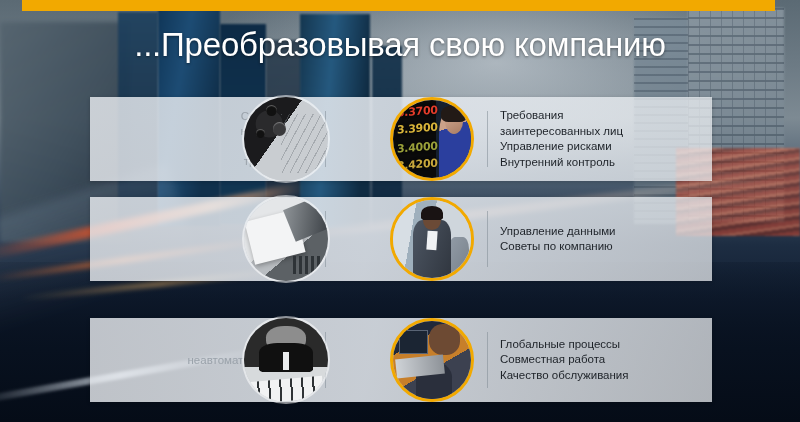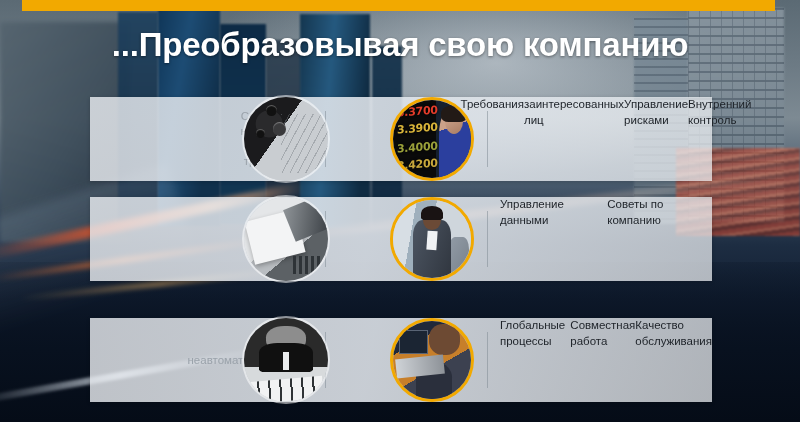--- a/index.html
+++ b/index.html
@@ -47,40 +47,40 @@
   .lane{position:absolute;left:-30px;top:372px;width:300px;height:7px;transform:rotate(-10deg);
       background:linear-gradient(90deg,rgba(215,222,230,0),rgba(205,214,224,.8),rgba(215,222,230,0));filter:blur(1.4px);}
   .lane2{position:absolute;left:-40px;top:196px;width:230px;height:110px;transform:rotate(-18deg);
       background:linear-gradient(180deg,rgba(120,140,160,.25),rgba(60,78,96,0));filter:blur(4px);}
 
   
   .topbar{position:absolute;left:22px;top:0;width:753px;height:11px;background:#f2a900;}
 
   
   .title{position:absolute;left:0;top:26px;width:800px;text-align:center;
-     color:#ffffff;font-size:33px;font-weight:bold;letter-spacing:-.2px;
+     color:#ffffff;font-size:33px;font-weight:normal;letter-spacing:-.2px;
      text-shadow:0 1px 3px rgba(0,0,0,.45);}
 
   
   .row{position:absolute;left:90px;width:622px;height:84px;
      background:linear-gradient(100deg,rgba(236,239,243,.80),rgba(226,231,237,.88) 45%,rgba(240,243,246,.72));
      box-shadow:0 1px 4px rgba(0,0,0,.18);}
   .row1{top:97px;}
   .row2{top:197px;}
   .row3{top:318px;}
 
   .lbl{position:absolute;right:388px;top:0;width:200px;height:84px;
      display:flex;flex-direction:column;justify-content:center;align-items:flex-end;
      text-align:right;color:#9aa2aa;font-size:11.5px;line-height:15px;padding-right:10px;box-sizing:border-box;}
   .divider{position:absolute;top:14px;width:1px;height:56px;background:rgba(130,140,150,.55);}
   .div-l{right:386px;}
   .div-r{left:397px;}
 
   .rtxt{position:absolute;left:410px;top:0;width:212px;height:84px;
-     display:flex;flex-direction:row;justify-content:center;
+     display:flex;flex-direction:column;justify-content:center;
      color:#1d2228;font-size:11.5px;line-height:15.5px;}
 
   .circ{position:absolute;border-radius:50%;overflow:hidden;}
   .circ-bw{width:84px;height:84px;top:0;left:154px;
      box-shadow:0 0 0 2px rgba(255,255,255,.55);}
   .circ-gold{width:84px;height:84px;top:0;left:300px;
      border:3px solid #f2a900;box-sizing:border-box;}
 
   .ph{position:absolute;inset:0;}
 

